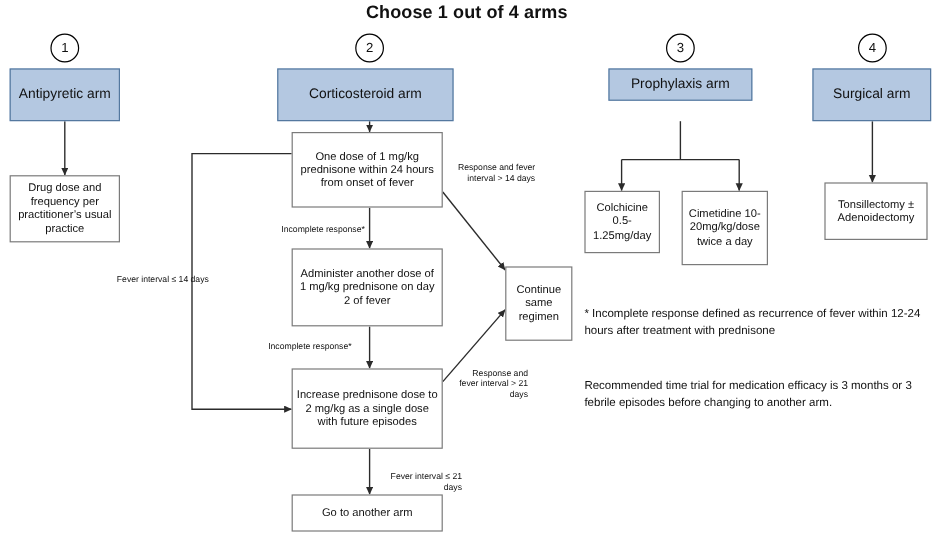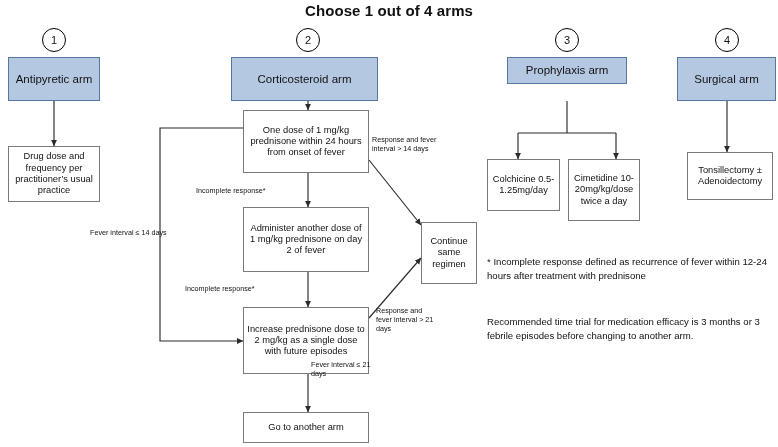--- a/index.html
+++ b/index.html
@@ -55,21 +55,21 @@
     font-size: 11.5px;
   }
   .plain {
     background: #ffffff;
     border: 1px solid #7a7a7a;
     font-size: 9.3px;
   }
   .lbl {
     position: absolute;
     font-size: 7.2px;
-    text-align: left;
+    text-align: right;
     line-height: 1.28;
     color: #111;
   }
   .note {
     position: absolute;
     font-size: 9.6px;
     line-height: 1.45;
     color: #111;
     text-align: left;
   }
@@ -133,25 +133,25 @@
   <div class="box plain" style="left:243px; top:207px; width:126px; height:65px;">Administer another dose of 1 mg/kg prednisone on day 2 of fever</div>
   <div class="box plain" style="left:243px; top:307px; width:126px; height:67px;">Increase prednisone dose to 2 mg/kg as a single dose with future episodes</div>
   <div class="box plain" style="left:421px; top:222px; width:56px; height:62px;">Continue same regimen</div>
   <div class="box plain" style="left:243px; top:412px; width:126px; height:31px;">Go to another arm</div>
 
   <div class="lbl" style="left:372px; top:135px; width:74px;">Response and fever interval  &gt;  14 days</div>
   <div class="lbl" style="left:196px; top:186px; width:108px;">Incomplete response*</div>
   <div class="lbl" style="left:185px; top:284px; width:108px;">Incomplete response*</div>
   <div class="lbl" style="left:90px; top:228px; width:84px;">Fever interval  ≤  14  days</div>
   <div class="lbl" style="left:376px; top:306px; width:64px;">Response and fever interval &gt; 21 days</div>
-  <div class="lbl" style="left:311px; top:360px; width:74px;">Fever interval ≤ 21 days</div>
+  <div class="lbl" style="left:311px; top:392px; width:74px;">Fever interval ≤ 21 days</div>
 
   <div class="circ" style="left:555px; top:28px;">3</div>
   <div class="box hdr" style="left:507px; top:57px; width:120px; height:27px;">Prophylaxis arm</div>
-  <div class="box plain" style="left:487px; top:159px; width:73px; height:52px;">Colchicine 0.5-1.25mg/day</div>
+  <div class="box plain" style="left:487px; top:159px; width:63px; height:52px;">Colchicine 0.5-1.25mg/day</div>
   <div class="box plain" style="left:568px; top:159px; width:72px; height:62px;">Cimetidine 10-20mg/kg/dose twice a day</div>
 
   <div class="circ" style="left:715px; top:28px;">4</div>
   <div class="box hdr" style="left:677px; top:57px; width:99px; height:44px;">Surgical arm</div>
   <div class="box plain" style="left:687px; top:152px; width:86px; height:48px;">Tonsillectomy ± Adenoidectomy</div>
 
   <div class="note" style="left:487px; top:255px; width:288px;">* Incomplete response defined as recurrence of fever within 12-24 hours after treatment with prednisone</div>
   <div class="note" style="left:487px; top:315px; width:288px;">Recommended time trial for medication efficacy is 3 months or 3 febrile episodes before  changing to another arm.</div>
 
 </div>

